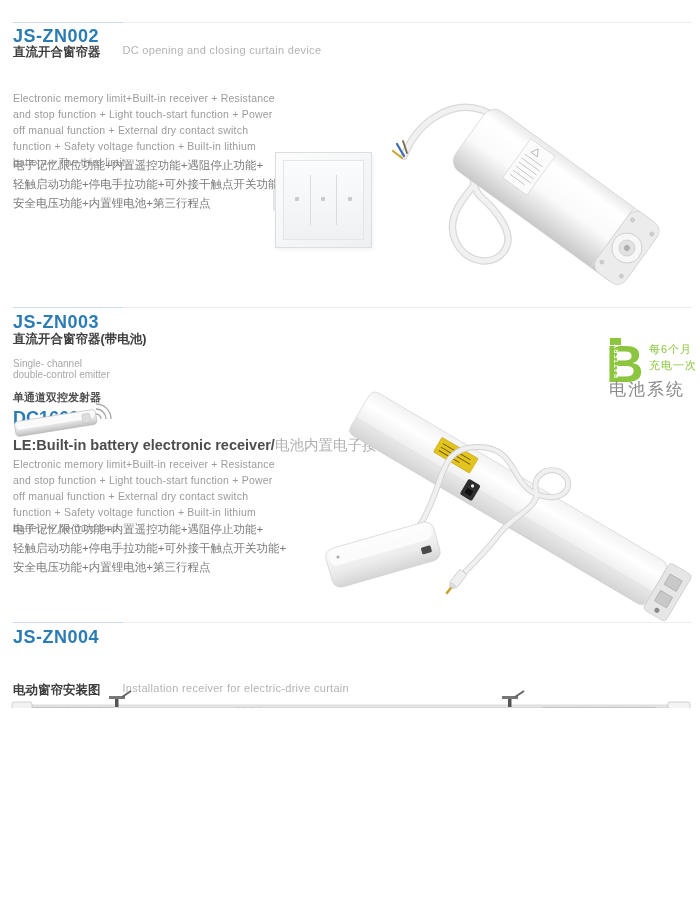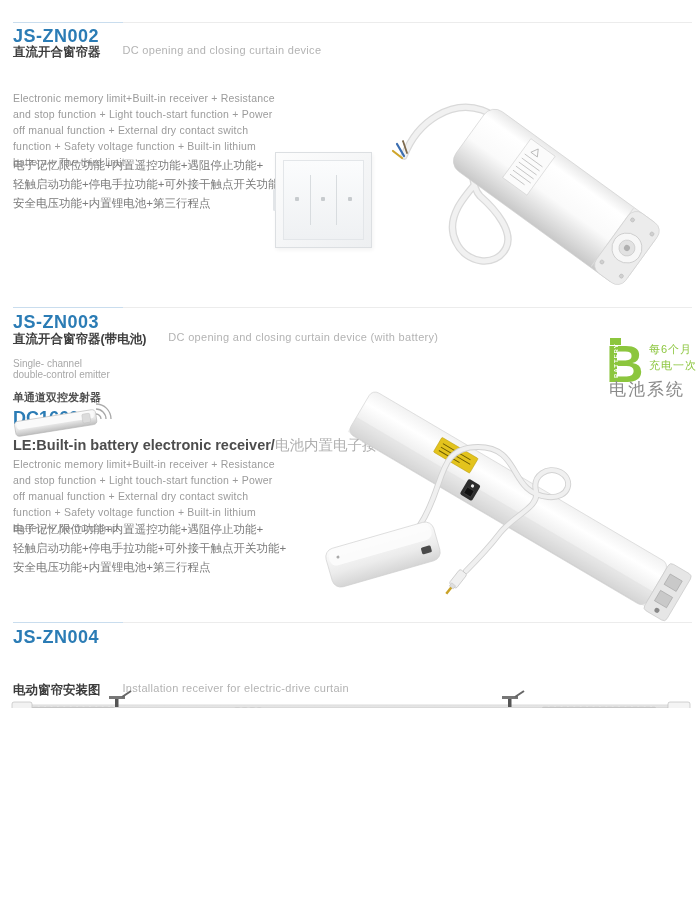--- a/index.html
+++ b/index.html
@@ -103,21 +103,20 @@
       </g>
     </g>
   </svg>
 
   <div class="rule" style="top:307px"></div>
 
   <div class="abs sec-title" style="left:13px;top:312px">JS-ZN003</div>
 
   <div class="abs sub-row" style="left:13px;top:331px">
     <span class="sub-cn">直流开合窗帘器(带电池)</span>
-    <span class="sub-en">DC opening and closing curtain device (with battery)</span>
   </div>
 
   <div class="abs" style="left:13px;top:358px">
     <div class="emit">Single- channel</div>
     <div class="emit">double-control emitter</div>
     <div class="emit-cn">单通道双控发射器</div>
     <div class="emit-model">DC1660</div>
   </div>
 
   <svg class="abs" style="left:10px;top:392px" width="110" height="52" viewBox="0 0 110 52">

